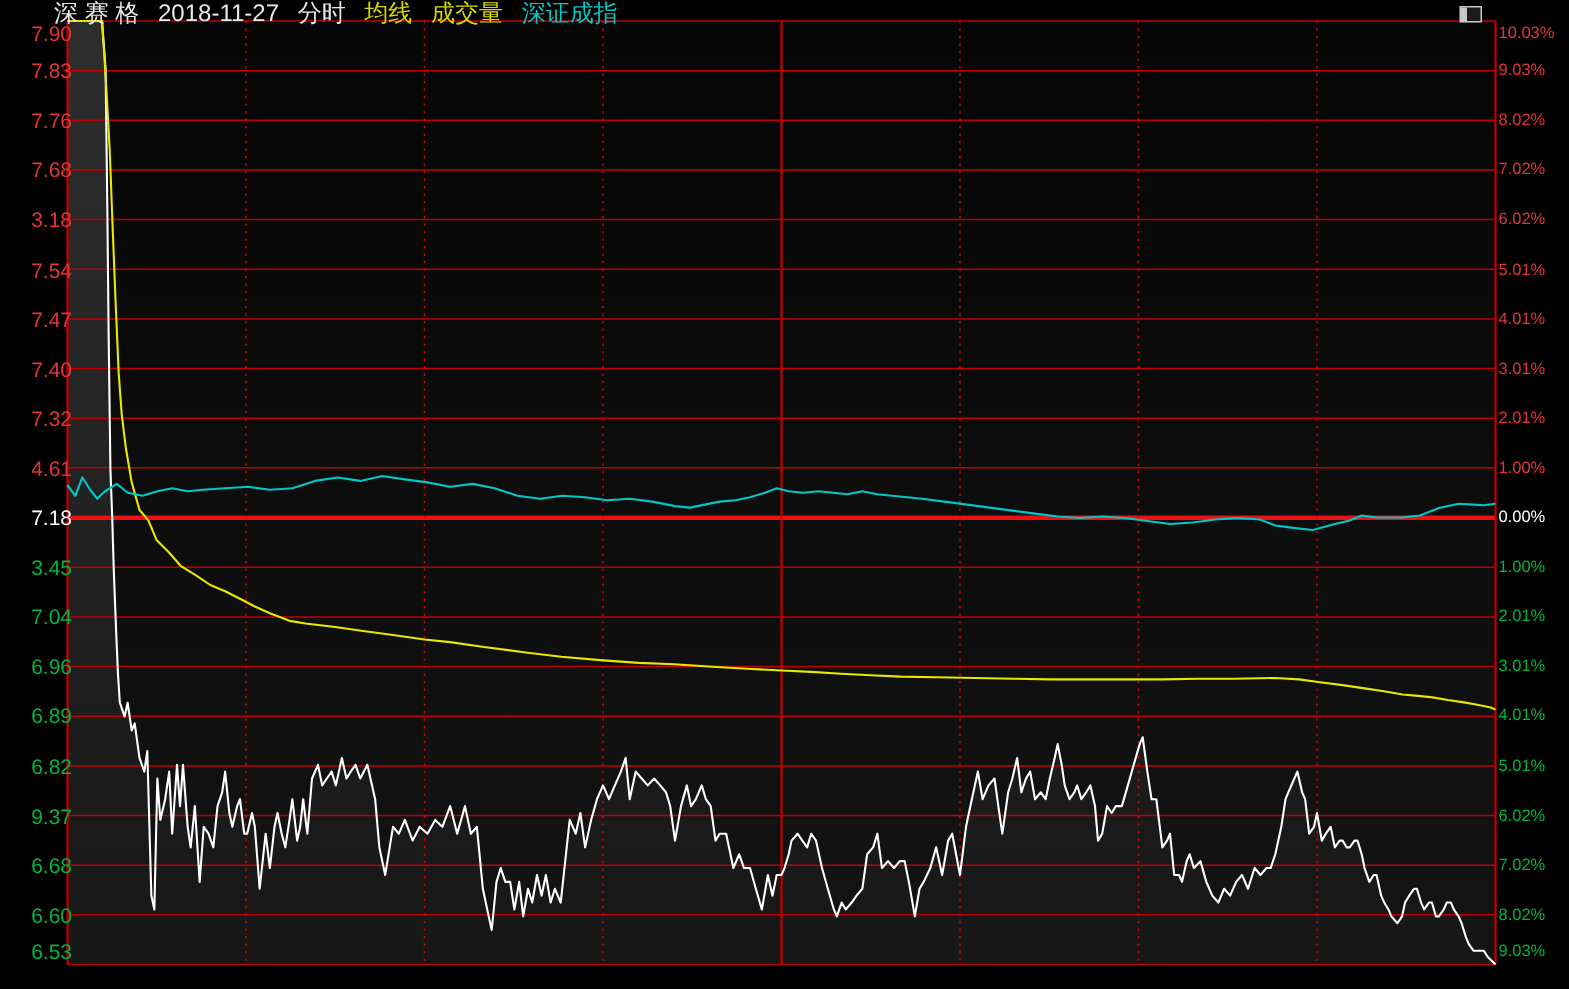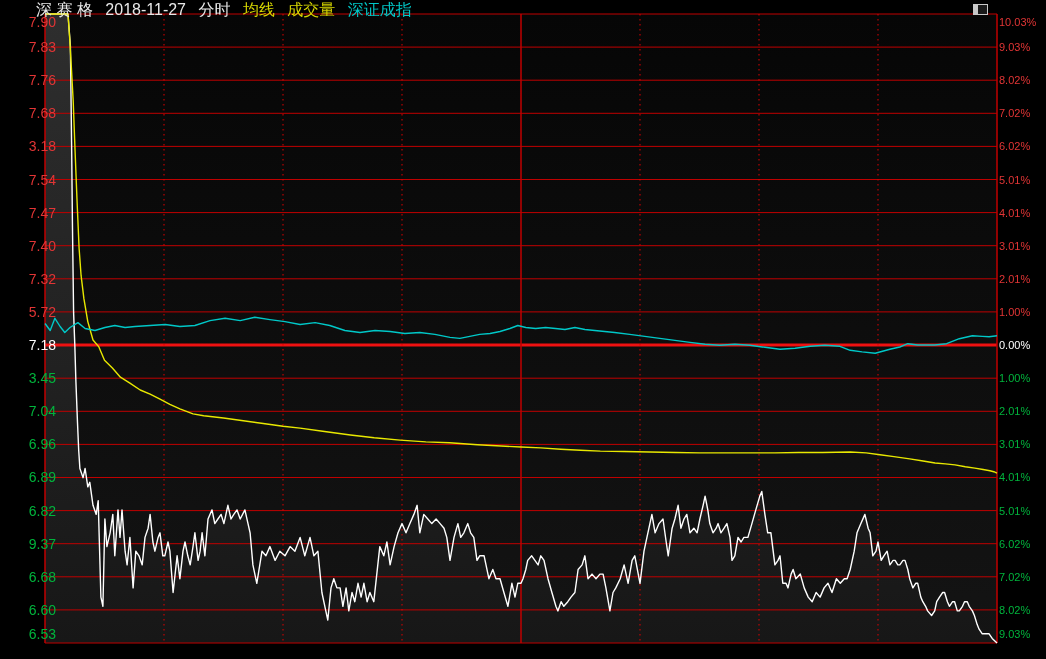--- a/index.html
+++ b/index.html
@@ -11,21 +11,21 @@
   #header span{margin-right:8px;}
   .t-white{color:#e8e8e8;}
   .t-yellow{color:#d8d800;}
   .t-cyan{color:#00c8c8;}
   
   #corner-icon{position:absolute;left:973px;top:4px;width:13px;height:9px;
                border:1px solid #c8c8c8;background:#1a1a1a;z-index:6;cursor:pointer;}
   #corner-icon::after{content:"";position:absolute;left:0;top:0;width:4px;height:9px;background:#c8c8c8;}
   
   .axis{position:absolute;top:0;height:659px;z-index:4;}
-  #left-axis{left:16px;width:42px;}
+  #left-axis{left:8px;width:42px;}
   #right-axis{left:999px;width:47px;}
   .axis span{position:absolute;display:block;height:16px;line-height:16px;font-size:14px;}
   #left-axis span{right:2px;text-align:right;}
   #right-axis span{left:0;font-size:11px;}
   .up{color:#e23535;}
   .down{color:#00b43c;}
   .ref{color:#ffffff;}
   #chart-svg{position:absolute;left:0;top:0;z-index:1;}
 </style>
 </head>
@@ -47,21 +47,21 @@
   <div id="left-axis" class="axis">
       <span class="up" style="top: 14px;">7.90</span>
       <span class="up" style="top: 39.1053px;">7.83</span>
       <span class="up" style="top: 72.2105px;">7.76</span>
       <span class="up" style="top: 105.316px;">7.68</span>
       <span class="up" style="top: 138.421px;">3.18</span>
       <span class="up" style="top: 171.526px;">7.54</span>
       <span class="up" style="top: 204.632px;">7.47</span>
       <span class="up" style="top: 237.737px;">7.40</span>
       <span class="up" style="top: 270.842px;">7.32</span>
-      <span class="up" style="top: 303.947px;">5.72</span>
+      <span class="up" style="top: 303.947px;">4.61</span>
       <span class="ref" style="top: 337.053px;">7.18</span>
       <span class="down" style="top: 370.158px;">3.45</span>
       <span class="down" style="top: 403.263px;">7.04</span>
       <span class="down" style="top: 436.368px;">6.96</span>
       <span class="down" style="top: 469.474px;">6.89</span>
       <span class="down" style="top: 502.579px;">6.82</span>
       <span class="down" style="top: 535.684px;">9.37</span>
       <span class="down" style="top: 568.789px;">6.68</span>
       <span class="down" style="top: 601.895px;">6.60</span>
       <span class="down" style="top: 626px;">6.53</span>

